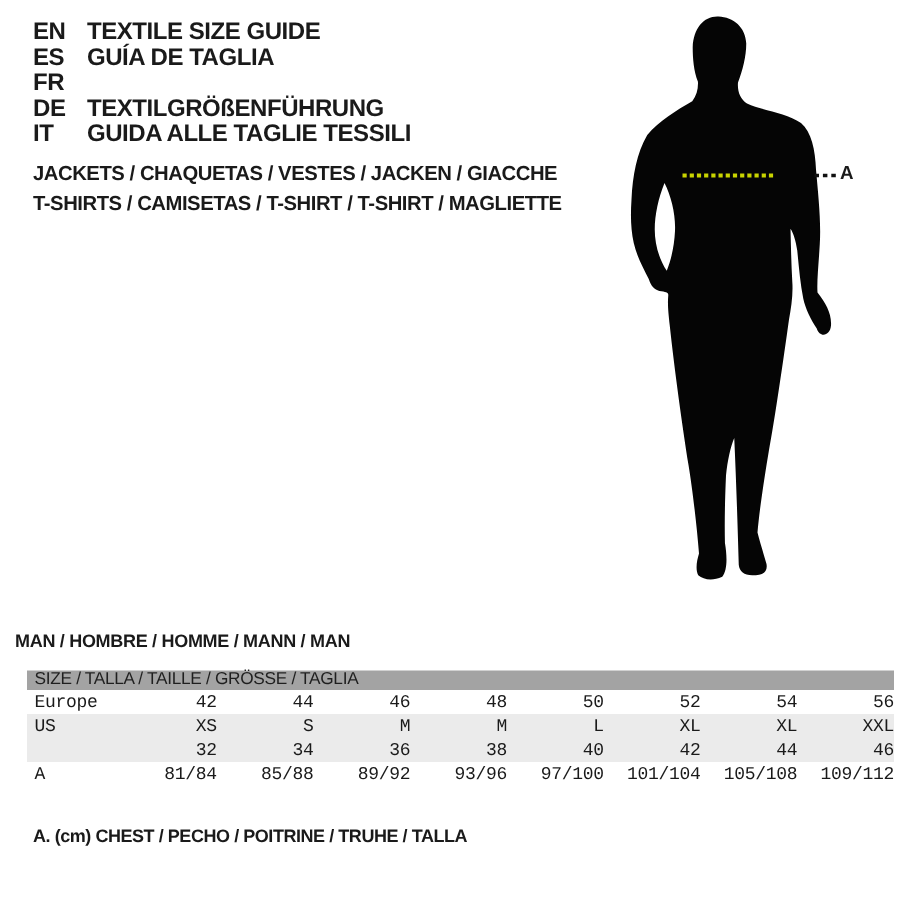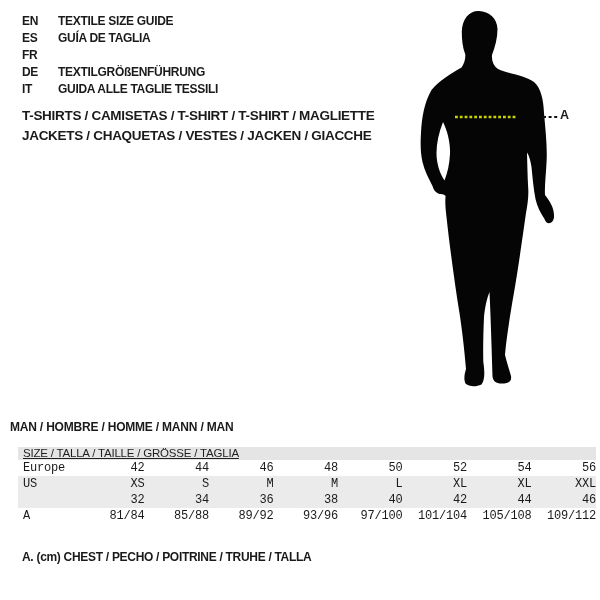--- a/index.html
+++ b/index.html
@@ -7,21 +7,21 @@
   body {
     position:relative;
     background:#ffffff;
     font-family:"Liberation Sans", sans-serif;
     color:#1a1a1a;
     overflow:hidden;
   }
   
   .lang-block { position:absolute; left:22px; top:13px; }
   .lang-row { display:flex; height:17px; line-height:17px;
-              font-size:12px; font-weight:bold; letter-spacing:-0.3px; }
+              font-size:16px; font-weight:bold; letter-spacing:-0.3px; }
   .lang-code { width:36px; }
   
   .garments { position:absolute; left:22px; top:106px;
               font-size:13.5px; font-weight:bold; line-height:19.5px;
               letter-spacing:-0.3px; white-space:nowrap; }
   
   .figure-wrap { position:absolute; left:395px; top:5px; width:185px; height:385px; }
   .figure-wrap svg { display:block; width:185px; height:385px; }
   .a-label { position:absolute; left:560px; top:108px;
              font-size:12.5px; font-weight:bold; }
@@ -59,22 +59,22 @@
     <span class="lang-code">DE</span>
     <span class="lang-label">TEXTILGRÖßENFÜHRUNG</span>
   </div>
   <div class="lang-row">
     <span class="lang-code">IT</span>
     <span class="lang-label">GUIDA ALLE TAGLIE TESSILI</span>
   </div>
 </div>
 
 <div class="garments">
+  <div>JACKETS / CHAQUETAS / VESTES / JACKEN / GIACCHE</div>
   <div>T-SHIRTS / CAMISETAS / T-SHIRT / T-SHIRT / MAGLIETTE</div>
-  <div>JACKETS / CHAQUETAS / VESTES / JACKEN / GIACCHE</div>
 </div>
 
 <div class="figure-wrap">
   <svg viewBox="0 0 185 385">
     <path fill-rule="evenodd" d="M 84 6
              C 94 6.5 102 13 102.5 24
              C 102.5 33 100 42 97 50
              C 96.5 56 98.5 61 103 64
              C 114 69 129 70 139 77
              C 146 83 148.5 95 149 108
@@ -119,21 +119,21 @@
              Z" fill="#050505"></path>
     <line x1="60" y1="112" x2="122" y2="112" stroke-width="2.6" stroke-dasharray="2.8 2" stroke="#c9d400"></line>
     <line x1="148" y1="112" x2="163" y2="112" stroke-width="2.2" stroke-dasharray="3 2.6" stroke="#111111"></line>
   </svg>
 </div>
 <span class="a-label">A</span>
 
 <div class="section-heading">MAN / HOMBRE / HOMME / MANN / MAN</div>
 
 <div class="size-table">
-  <div class="st-header" style="background:#e5e5e5;text-decoration:underline;">SIZE / TALLA / TAILLE / GRÖSSE / TAGLIA</div>
+  <div class="st-header" style="background:#a3a3a3;">SIZE / TALLA / TAILLE / GRÖSSE / TAGLIA</div>
 
   <div class="st-row">
     <span class="st-label">Europe</span>
     <span class="st-cell">42</span>
     <span class="st-cell">44</span>
     <span class="st-cell">46</span>
     <span class="st-cell">48</span>
     <span class="st-cell">50</span>
     <span class="st-cell">52</span>
     <span class="st-cell">54</span>

